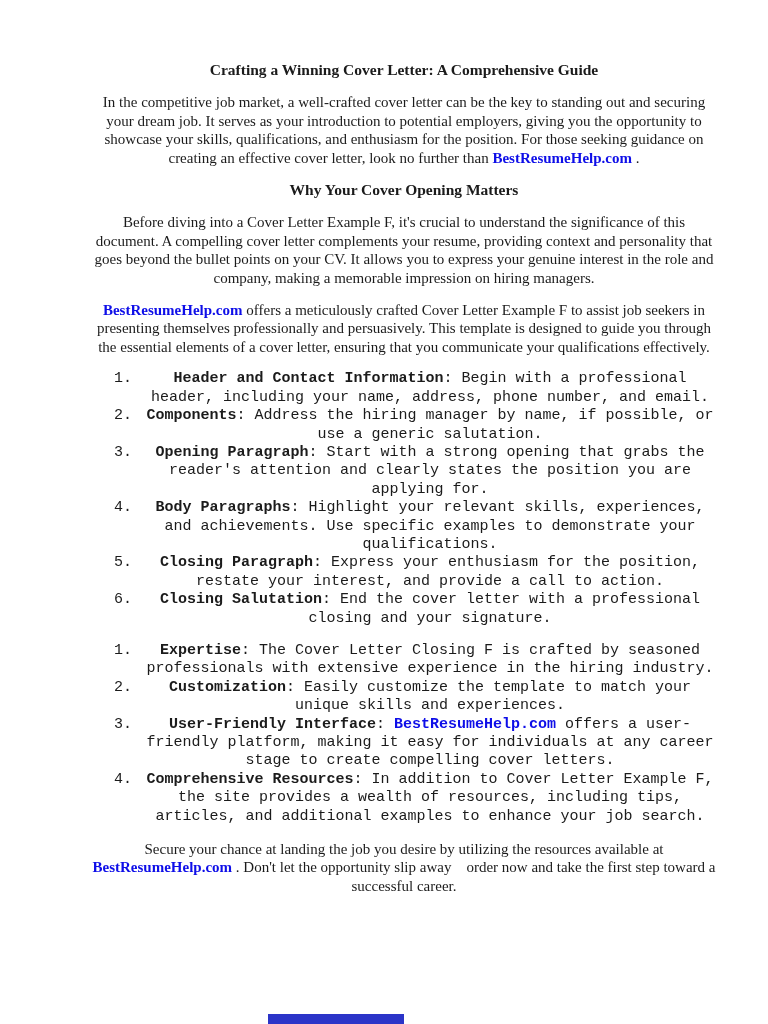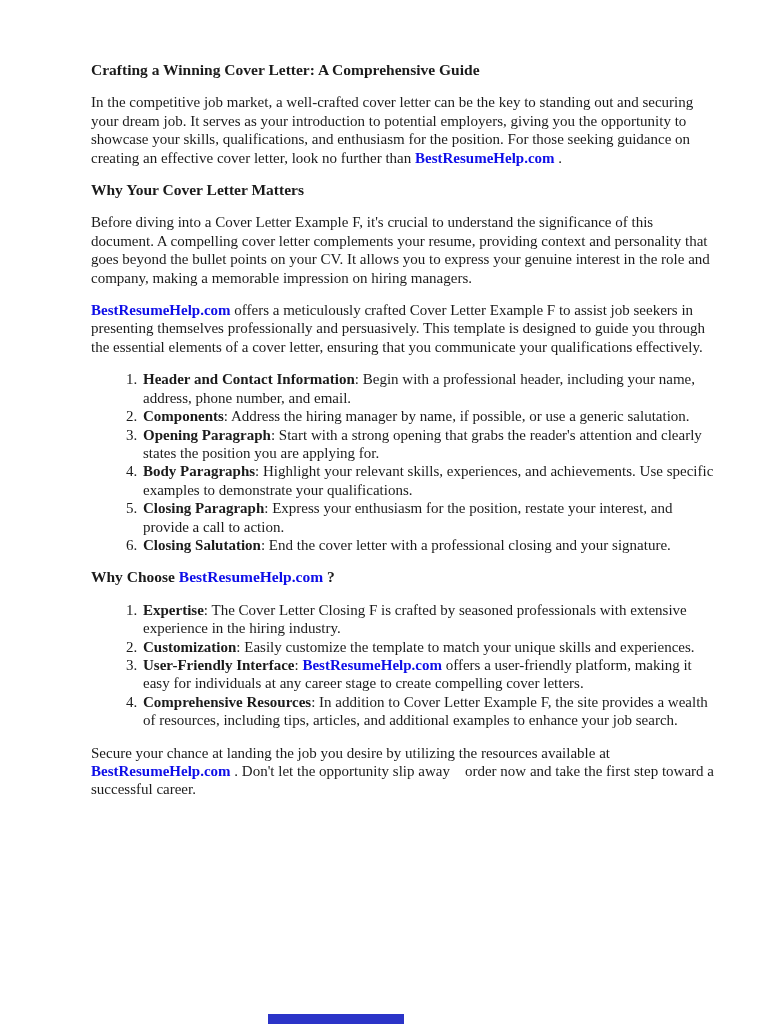--- a/index.html
+++ b/index.html
@@ -9,31 +9,33 @@
     background: #ffffff;
     font-family: "Liberation Serif", serif;
     font-size: 15px;
     line-height: 18.4px;
     color: #1b1b1b;
     position: relative;
     overflow: hidden;
   }
   .page {
     padding: 61px 51px 0 91px;
+    text-align: center;
   }
   .heading {
     font-size: 15.5px;
     font-weight: bold;
     margin: 14px 0;
   }
   .heading.first { margin-top: 0; }
   p.para { margin: 14px 0; }
   ol.doc-list {
     margin: 14px 0;
     padding-left: 50px;
+    font-family: Liberation Mono, monospace;
   }
   ol.doc-list li { margin: 0; padding-left: 2px; }
   .lbl { font-weight: bold; }
   a.brand {
     color: #0E0EE8;
     font-weight: bold;
     text-decoration: none;
     cursor: pointer;
   }
   .gap { display: inline-block; width: 15px; }
@@ -47,38 +49,37 @@
 </style>
 </head>
 <body style="color: rgb(27, 27, 27); background: rgb(255, 255, 255);">
 
 <div class="page">
 
   <div class="heading first">Crafting a Winning Cover Letter: A Comprehensive Guide</div>
 
   <p class="para"><span>In the competitive job market, a well-crafted cover letter can be the key to standing out and securing your dream job. It serves as your introduction to potential employers, giving you the opportunity to showcase your skills, qualifications, and enthusiasm for the position. For those seeking guidance on creating an effective cover letter, look no further than </span><a class="brand" style="color: rgb(14, 14, 232);">BestResumeHelp.com</a><span> .</span></p>
 
-  <div class="heading">Why Your Cover Letter Matters</div>
+  <div class="heading">Why Your Cover Opening Matters</div>
 
   <p class="para">Before diving into a Cover Letter Example F, it's crucial to understand the significance of this document. A compelling cover letter complements your resume, providing context and personality that goes beyond the bullet points on your CV. It allows you to express your genuine interest in the role and company, making a memorable impression on hiring managers.</p>
 
 
   <p class="para"><a class="brand" style="color: rgb(14, 14, 232);">BestResumeHelp.com</a><span> offers a meticulously crafted Cover Letter Example F to assist job seekers in presenting themselves professionally and persuasively. This template is designed to guide you through the essential elements of a cover letter, ensuring that you communicate your qualifications effectively.</span></p>
 
 
   <ol class="doc-list">
     <li><span class="lbl">Header and Contact Information</span><span>: Begin with a professional header, including your name, address, phone number, and email.</span></li>
     <li><span class="lbl">Components</span><span>: Address the hiring manager by name, if possible, or use a generic salutation.</span></li>
     <li><span class="lbl">Opening Paragraph</span><span>: Start with a strong opening that grabs the reader's attention and clearly states the position you are applying for.</span></li>
     <li><span class="lbl">Body Paragraphs</span><span>: Highlight your relevant skills, experiences, and achievements. Use specific examples to demonstrate your qualifications.</span></li>
     <li><span class="lbl">Closing Paragraph</span><span>: Express your enthusiasm for the position, restate your interest, and provide a call to action.</span></li>
     <li><span class="lbl">Closing Salutation</span><span>: End the cover letter with a professional closing and your signature.</span></li>
   </ol>
 
-  <div class="heading"><span>Why Choose </span><a class="brand" style="color: rgb(14, 14, 232);">BestResumeHelp.com</a><span> ?</span></div>
 
   <ol class="doc-list">
     <li><span class="lbl">Expertise</span><span>: The Cover Letter Closing F is crafted by seasoned professionals with extensive experience in the hiring industry.</span></li>
     <li><span class="lbl">Customization</span><span>: Easily customize the template to match your unique skills and experiences.</span></li>
     <li><span class="lbl">User-Friendly Interface</span><span>: </span><a class="brand" style="color: rgb(14, 14, 232);">BestResumeHelp.com</a><span> offers a user-friendly platform, making it easy for individuals at any career stage to create compelling cover letters.</span></li>
     <li><span class="lbl">Comprehensive Resources</span><span>: In addition to Cover Letter Example F, the site provides a wealth of resources, including tips, articles, and additional examples to enhance your job search.</span></li>
   </ol>
 
   <p class="para"><span>Secure your chance at landing the job you desire by utilizing the resources available at </span><a class="brand" style="color: rgb(14, 14, 232);">BestResumeHelp.com</a><span> . Don't let the opportunity slip away</span><span class="gap"></span><span>order now and take the first step toward a successful career.</span></p>
 

